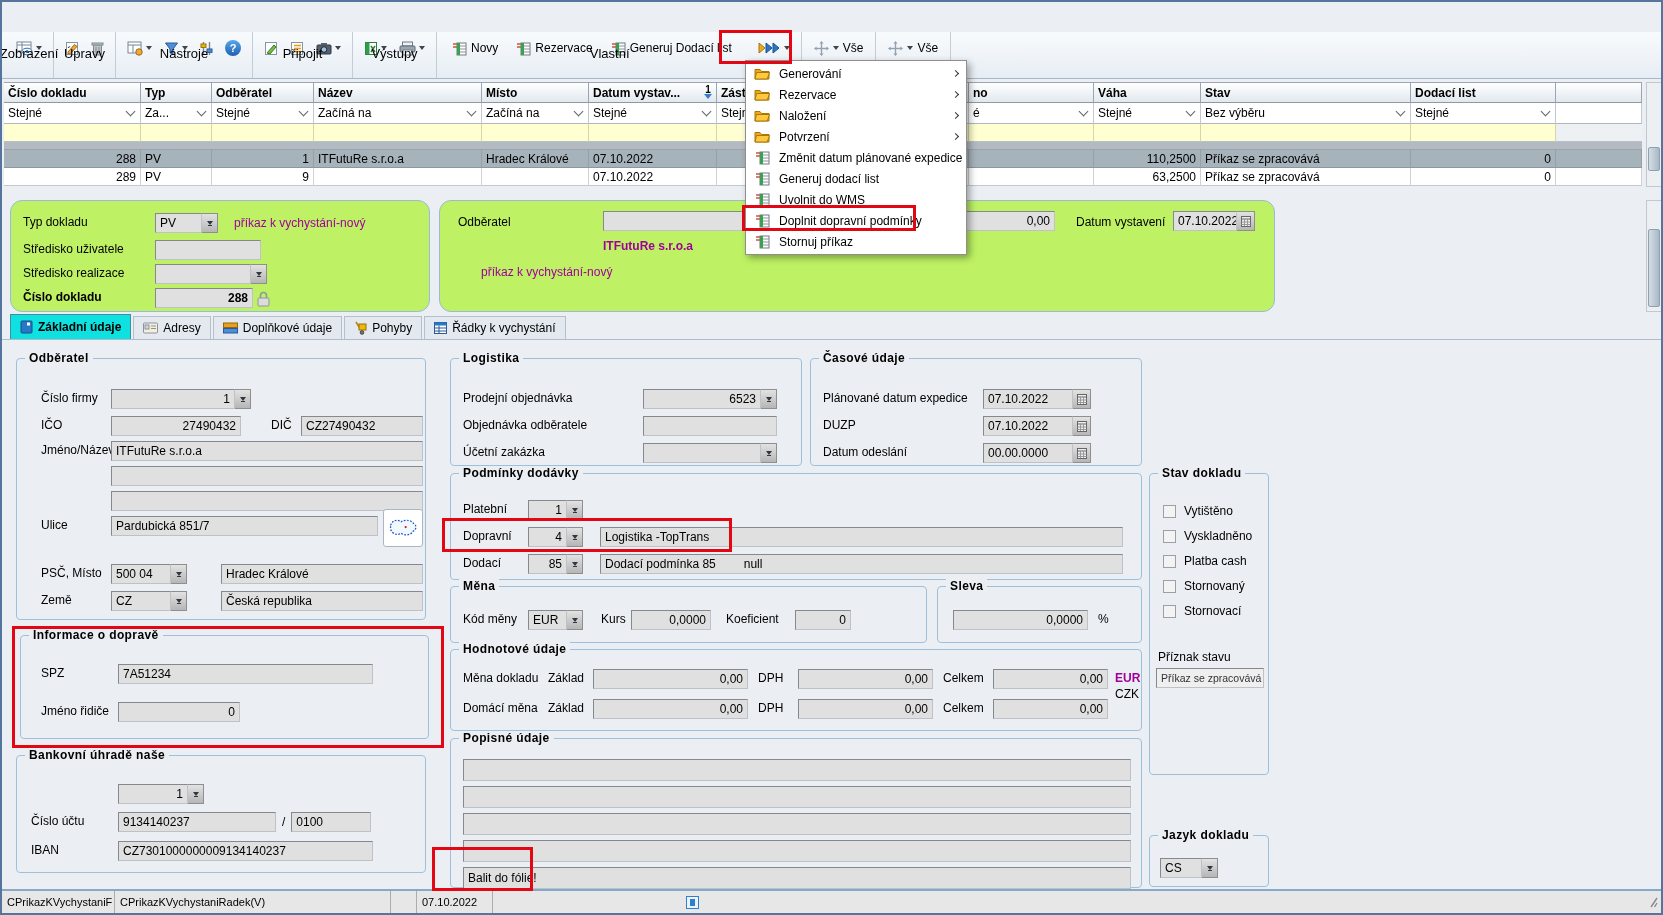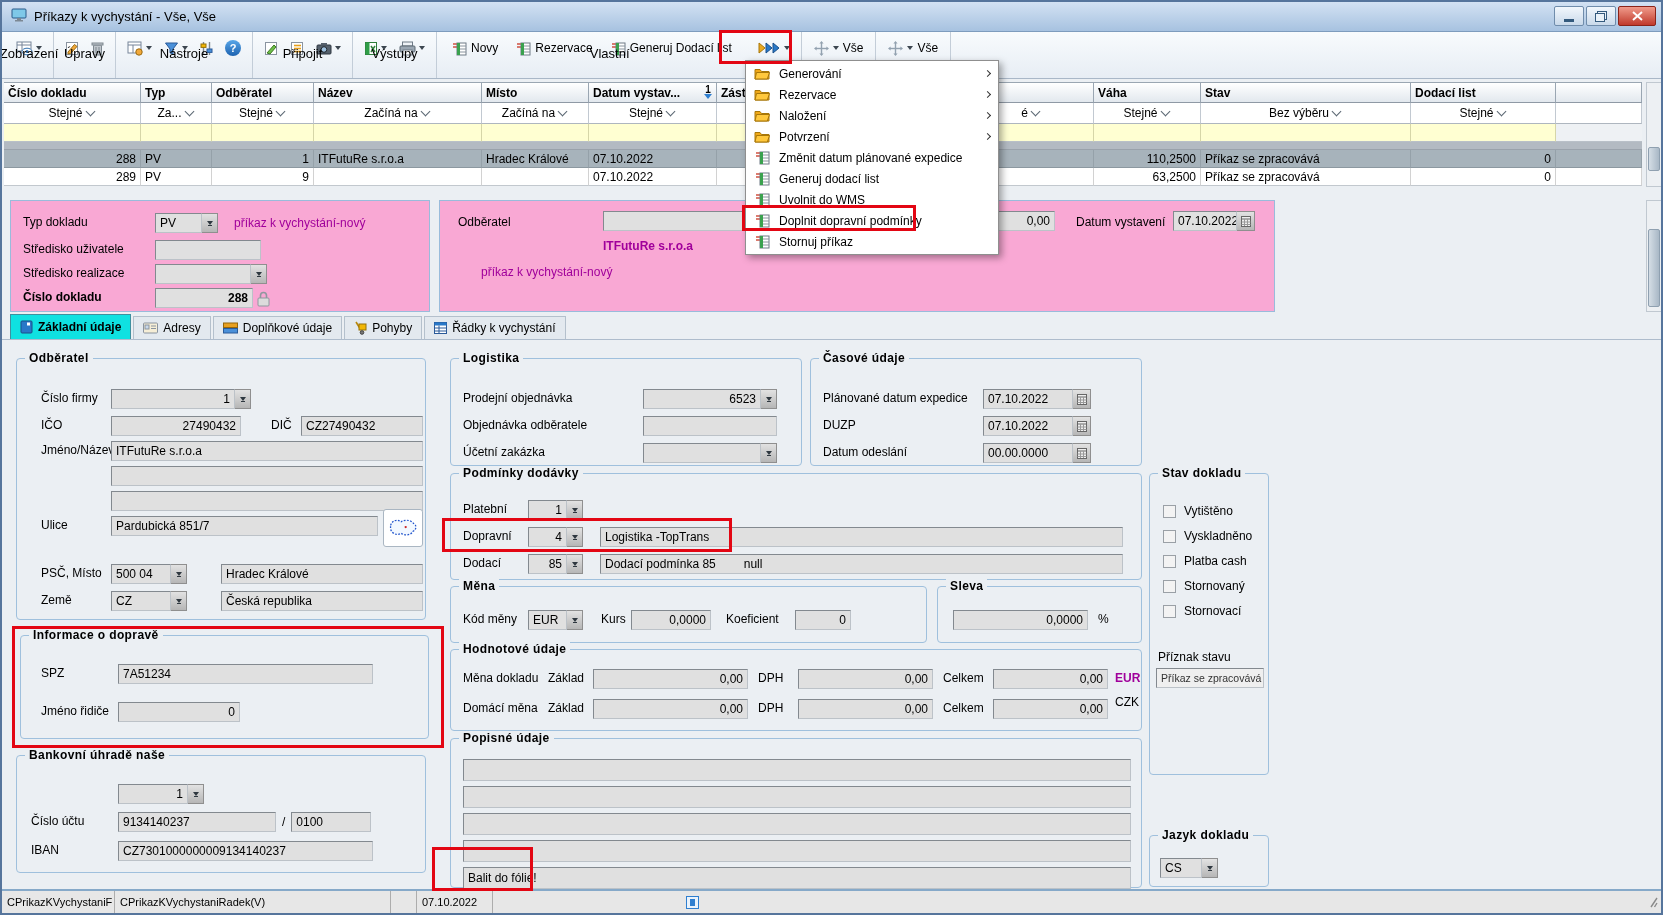--- a/index.html
+++ b/index.html
@@ -22,89 +22,68 @@
   .tlabel{position:absolute;bottom:17px;font-size:13px;white-space:nowrap}
   .tbtn{display:flex;align-items:center;gap:3px;padding:2px 2px;cursor:default}
   .textbtn{display:flex;align-items:center;gap:4px;white-space:nowrap;padding:2px 3px}
   .caret{width:0;height:0;border-left:3.5px solid transparent;border-right:3.5px solid transparent;border-top:4px solid #3c4650}
   
   .grid{position:absolute;left:2px;top:80px;width:1638px;z-index:5}
   .g-row{display:flex}
   .g-cell{flex:none;padding:0 4px;display:flex;align-items:center;overflow:hidden;white-space:nowrap}
   .c0{width:137px}.c1{width:71px}.c2{width:102px}.c3{width:168px}.c4{width:107px}.c5{width:128px}.c6{width:97px}.c7{width:155px}.c8{width:125px}.c9{width:107px}.c10{width:210px}.c11{width:145px}.cfill{flex:1}
   .g-head .g-cell{height:21px;font-weight:bold;background:linear-gradient(#ffffff,#e2e8ee);border-right:1px solid #9aa6b2;border-top:1px solid #9aa6b2;border-bottom:1px solid #8f99a5;justify-content:space-between}
-  .g-filter .g-cell{height:21px;background:#fff;border-right:1px solid #c2c9d1;border-bottom:1px solid #aeb6bf;justify-content:center}
+  .g-filter .g-cell{height:21px;background:#fff;border-right:1px solid #c2c9d1;border-bottom:1px solid #aeb6bf;justify-content:space-between}
   .g-yellow .g-cell{height:18px;background:#ffffd2;border-right:1px solid #d6d6a8;border-bottom:1px solid #b9c0c8}
   .g-yellow .cfill{background:#eef1f4;border-right:none}
   .g-spacer{height:8px;background:#b3bac2;border-bottom:1px solid #9aa2ab}
   .g-data .g-cell{height:18px;background:#fff;border-right:1px solid #d2d2d2;border-bottom:1px solid #c2c8ce}
   .g-data.sel .g-cell{background:#a7b3bb;border-right-color:#95a1a9;border-bottom-color:#8c98a0}
   .ra{justify-content:flex-end}
   .chev{width:7px;height:7px;border-right:1.6px solid #5a6672;border-bottom:1.6px solid #5a6672;transform:rotate(45deg);margin:0 2px 3px 4px;flex:none}
   .sortind{display:flex;flex-direction:column;align-items:center;line-height:8px;font-size:10px;font-weight:bold}
   .sorttri{width:0;height:0;border-left:4px solid transparent;border-right:4px solid transparent;border-top:5px solid #2f7fd0}
   
   .vsb{position:absolute;width:16px;background:#edf0f3;border:1px solid #c0c8d0;z-index:4}
   .vsb .thumb{position:absolute;left:1px;right:1px;background:linear-gradient(90deg,#d4dde5,#a9b8c6);border:1px solid #8fa0b0;border-radius:2px}
   
-  .panel{position:absolute;border:1px solid #99bbdb;border-radius:0;background:#f9a8d4;z-index:3}
+  .panel{position:absolute;border:1px solid #99bbdb;border-radius:12px;background:#bef264;z-index:3}
   .abs{position:absolute;display:flex;align-items:center}
   .lbl{white-space:nowrap}
   .b{font-weight:bold}
   .magenta{color:#a0009b}
   .fld{height:20px;background:#e0e0e0;border:1px solid #83898f;border-right-color:#bcc2c8;border-bottom-color:#bcc2c8;padding:0 4px;display:flex;align-items:center;overflow:hidden;white-space:nowrap}
   .fld.num{justify-content:flex-end}
   .spin{width:16px;height:20px;flex:none;background:linear-gradient(#e2e2e2,#b6b6b6);border:1px solid #8f8f8f;border-left:none;display:flex;align-items:center;justify-content:center}
   .sarr{width:0;height:0;border-left:3px solid transparent;border-right:3px solid transparent;border-top:4px solid #2f3840;box-shadow:0 2px 0 -1px #2f3840}
   .calbtn{width:18px;height:20px;flex:none;background:linear-gradient(#e2e2e2,#b6b6b6);border:1px solid #8f8f8f;border-left:none;display:flex;align-items:center;justify-content:center}
   .group{position:absolute;border:1px solid #9fc0dd;border-radius:4px;z-index:2}
   .gtitle{position:absolute;top:-8px;left:8px;background:#ebeff3;padding:0 4px;font-weight:bold;white-space:nowrap;letter-spacing:.4px}
   .cb{width:13px;height:13px;background:#f3f3f3;border:1px solid #9aa0a6;flex:none}
   
   .tabs{position:absolute;left:8px;top:312px;height:25px;display:flex;gap:2px;align-items:flex-end;z-index:3}
   .tab{display:flex;align-items:center;gap:5px;height:23px;padding:0 9px;background:#e3e9ef;border:1px solid #b4c0cc;border-bottom:none;white-space:nowrap}
   .tab.active{background:#0fe1e1;font-weight:bold;border-color:#3f8f9f;height:25px}
   .formarea{position:absolute;left:0;top:337px;width:1663px;height:552px;background:#ebeff3;border-top:1px solid #aebccc;z-index:1}
   
-  .menu{position:absolute;left:743px;top:58px;width:254px;background:#fff;border:1px solid #8f8f8f;box-shadow:3px 3px 7px rgba(0,0,0,.35);z-index:60;padding:2px 0}
+  .menu{position:absolute;left:743px;top:58px;width:222px;background:#fff;border:1px solid #8f8f8f;box-shadow:3px 3px 7px rgba(0,0,0,.35);z-index:60;padding:2px 0}
   .mitem{height:21px;display:flex;align-items:center;gap:8px;padding:0 18px 0 7px;position:relative;white-space:nowrap}
   .micon{width:18px;display:flex;justify-content:center;flex:none}
   .subarr{position:absolute;right:8px;width:5px;height:5px;border-right:1.6px solid #333;border-top:1.6px solid #333;transform:rotate(45deg)}
   .redbox{position:absolute;border:3px solid #e30613;pointer-events:none;z-index:70}
   
   .statusbar{position:absolute;left:0;right:0;bottom:0;height:24px;background:#e7e7e7;border-top:2px solid #86a9c9;display:flex;align-items:stretch;font-size:11px;z-index:10}
   .scell{border-right:1px solid #adadad;display:flex;align-items:center;padding:0 5px;overflow:hidden;white-space:nowrap;flex:none}
   .helpicon{width:16px;height:16px;border-radius:50%;background:linear-gradient(#5aa7e8,#1c62b0);color:#fff;font-weight:bold;font-size:11px;display:flex;align-items:center;justify-content:center}
 </style>
 </head>
 <body>
 
 <div id="win">
 
-  <div class="titlebar">
-    <span><svg width="16" height="14" viewBox="0 0 16 14">
-          <rect x="1" y="1" width="14" height="9" rx="1" fill="#7ec8e8" stroke="#2a5a8a"></rect>
-          <rect x="6" y="10" width="4" height="2" fill="#7c8894"></rect>
-          <rect x="4" y="12" width="8" height="1.5" fill="#7c8894"></rect>
-        </svg></span>
-    <span class="title">Příkazy k vychystání  - Vše, Vše</span>
-    <div class="winbtns">
-      <div class="wbtn">
-          <span class="glyph-min"></span>
-        </div>
-      <div class="wbtn">
-          <span class="glyph-rest"></span>
-        </div>
-      <div class="wbtn close">
-          <svg width="11" height="10" viewBox="0 0 11 10">
-            <path d="M1 1 L10 9 M10 1 L1 9" stroke="#fff" stroke-width="1.9"></path>
-          </svg>
-        </div>
-    </div>
-  </div>
 
   <div class="toolbar">
     <div class="tgroup">
       <div class="ticons">
         <div class="tbtn">
           <svg width="17" height="15" viewBox="0 0 17 15">
               <rect x="1" y="1" width="14" height="9" fill="#fff" stroke="#77859a"></rect>
               <line x1="1" y1="4" x2="15" y2="4" stroke="#77859a"></line>
               <line x1="6" y1="1" x2="6" y2="10" stroke="#77859a"></line>
               <ellipse cx="11" cy="10.5" rx="5" ry="3.3" fill="#fff" stroke="#2f6faf"></ellipse>
@@ -859,21 +838,21 @@
         </div>
       <div class="abs" style="left:347px;top:49px">
           <span class="fld num" style="width:135px">0,00</span>
         </div>
       <div class="abs" style="left:492px;top:51px">
           <span class="lbl">Celkem</span>
         </div>
       <div class="abs" style="left:542px;top:49px">
           <span class="fld num" style="width:115px">0,00</span>
         </div>
-      <div class="abs" style="left:664px;top:45px">
+      <div class="abs" style="left:664px;top:37px">
           <span>CZK</span>
         </div>
     </div>
 
     <div class="group" style="left:448px;top:398px;width:692px;height:150px">
       <span class="gtitle">Popisné údaje</span>
       <div class="abs" style="left:12px;top:20px">
           <span class="fld" style="width:668px;height:22px"></span>
         </div>
       <div class="abs" style="left:12px;top:47px">

